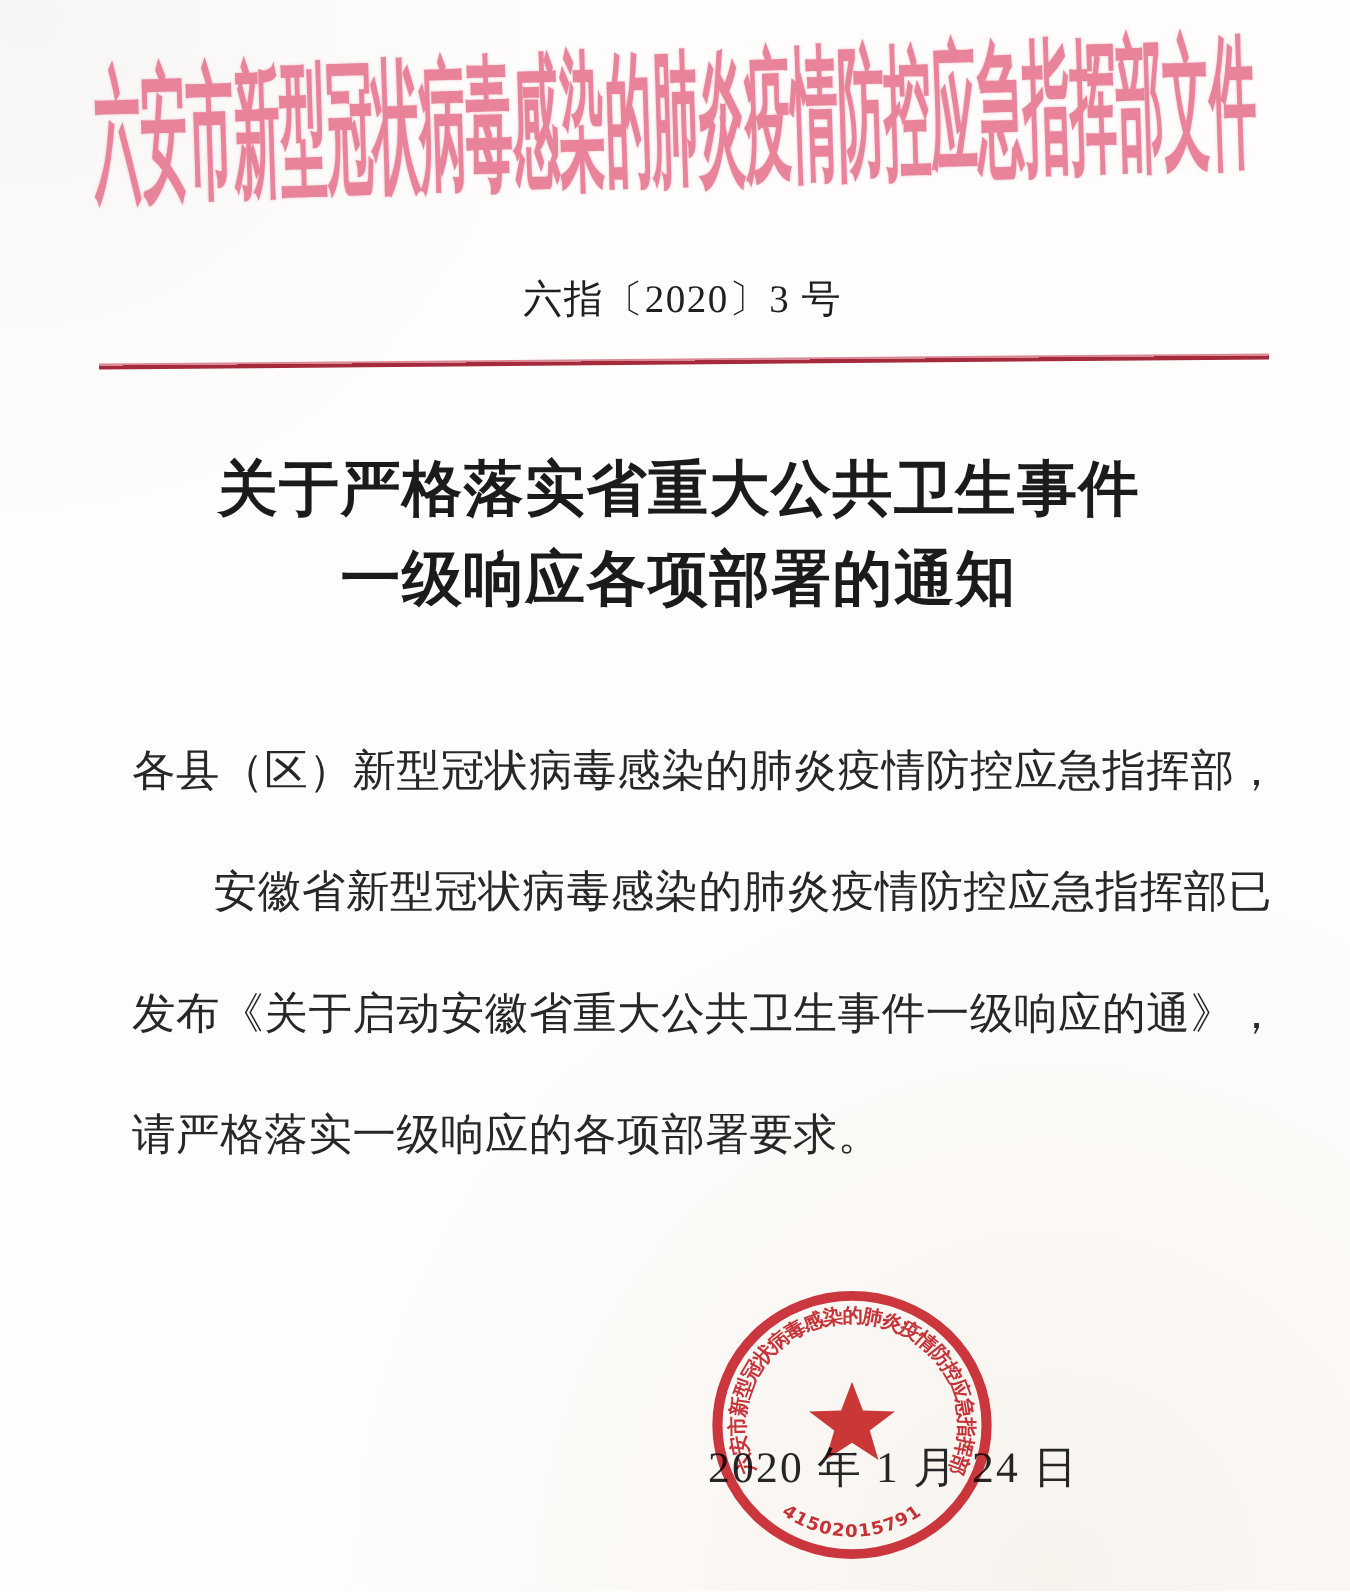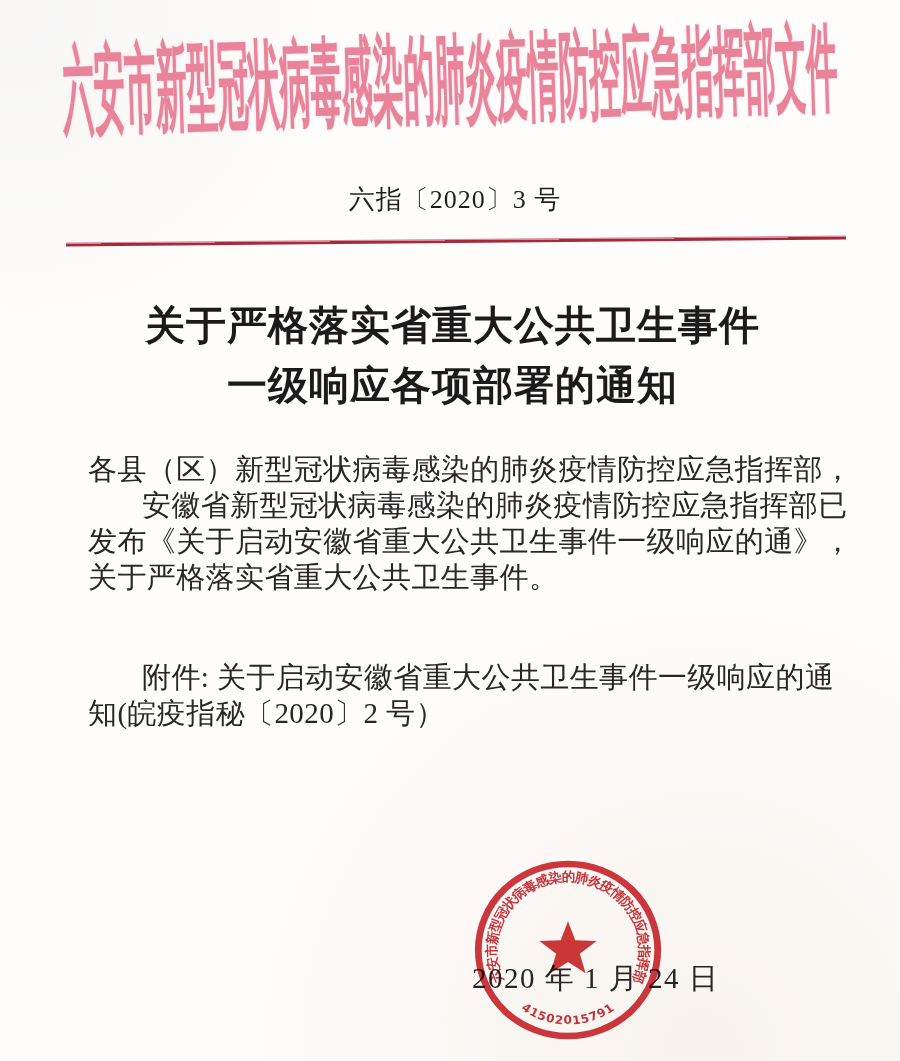--- a/index.html
+++ b/index.html
@@ -32,22 +32,22 @@
   }
   .title{
     position:absolute; top:296px; left:0; width:905px; text-align:center;
     font-size:40px; line-height:60px; font-weight:bold; color:#1b1b1b;
     letter-spacing:1px;
   }
   .bodytext{
     position:absolute; top:452px; left:88px; width:760px;
     font-size:29px; letter-spacing:0.4px; color:var(--ink-black,#272727);
   }
-  .line{white-space:nowrap; height:36px; line-height:34px;}
-  .indent{padding-left:54px;}
+  .line{white-space:nowrap; height:36px; line-height:34px;margin-top:45px;}
+  .indent{padding-left:54px;text-align:right;}
   .attach{position:absolute; top:660px; left:88px; width:760px;
     font-size:29px; letter-spacing:0.4px; color:var(--ink-black,#272727);}
   .date{
     position:absolute; top:959px; left:472px; z-index:1;
     font-size:29px; letter-spacing:1.5px; color:#262626; white-space:nowrap;
   }
   .seal{
     position:absolute; left:471px; top:857px; z-index:2;
     mix-blend-mode:multiply; opacity:.93;
   }
@@ -75,27 +75,23 @@
 
   <div class="title">
     <div>关于严格落实省重大公共卫生事件</div>
     <div>一级响应各项部署的通知</div>
   </div>
 
   <div class="bodytext">
     <div class="line">各县（区）新型冠状病毒感染的肺炎疫情防控应急指挥部，</div>
     <div class="line indent">安徽省新型冠状病毒感染的肺炎疫情防控应急指挥部已</div>
     <div class="line">发布《关于启动安徽省重大公共卫生事件一级响应的通》，</div>
-    <div class="line">关于严格落实省重大公共卫生事件。</div>
+    <div class="line">请严格落实一级响应的各项部署要求。</div>
   </div>
 
-  <div class="attach">
-    <div class="line indent">附件: 关于启动安徽省重大公共卫生事件一级响应的通</div>
-    <div class="line">知(皖疫指秘〔2020〕2 号）</div>
-  </div>
 
   <div class="date">2020 年 1 月 24 日</div>
 
   <svg class="seal" width="194" height="186" viewBox="0 0 200 200" preserveAspectRatio="none" xmlns="http://www.w3.org/2000/svg" xmlns:xlink="http://www.w3.org/1999/xlink">
     <defs>
       <path id="sealArcTop" d="M 32.9,131.3 A 74,74 0 1 1 167.1,131.3"></path>
       <path id="sealArcBot" d="M 51.8,163.9 A 80,80 0 0 0 148.2,163.9"></path>
     </defs>
     <circle class="seal-ring" cx="100" cy="100" r="92.5"></circle>
     <text class="seal-ring-text" text-anchor="middle">

